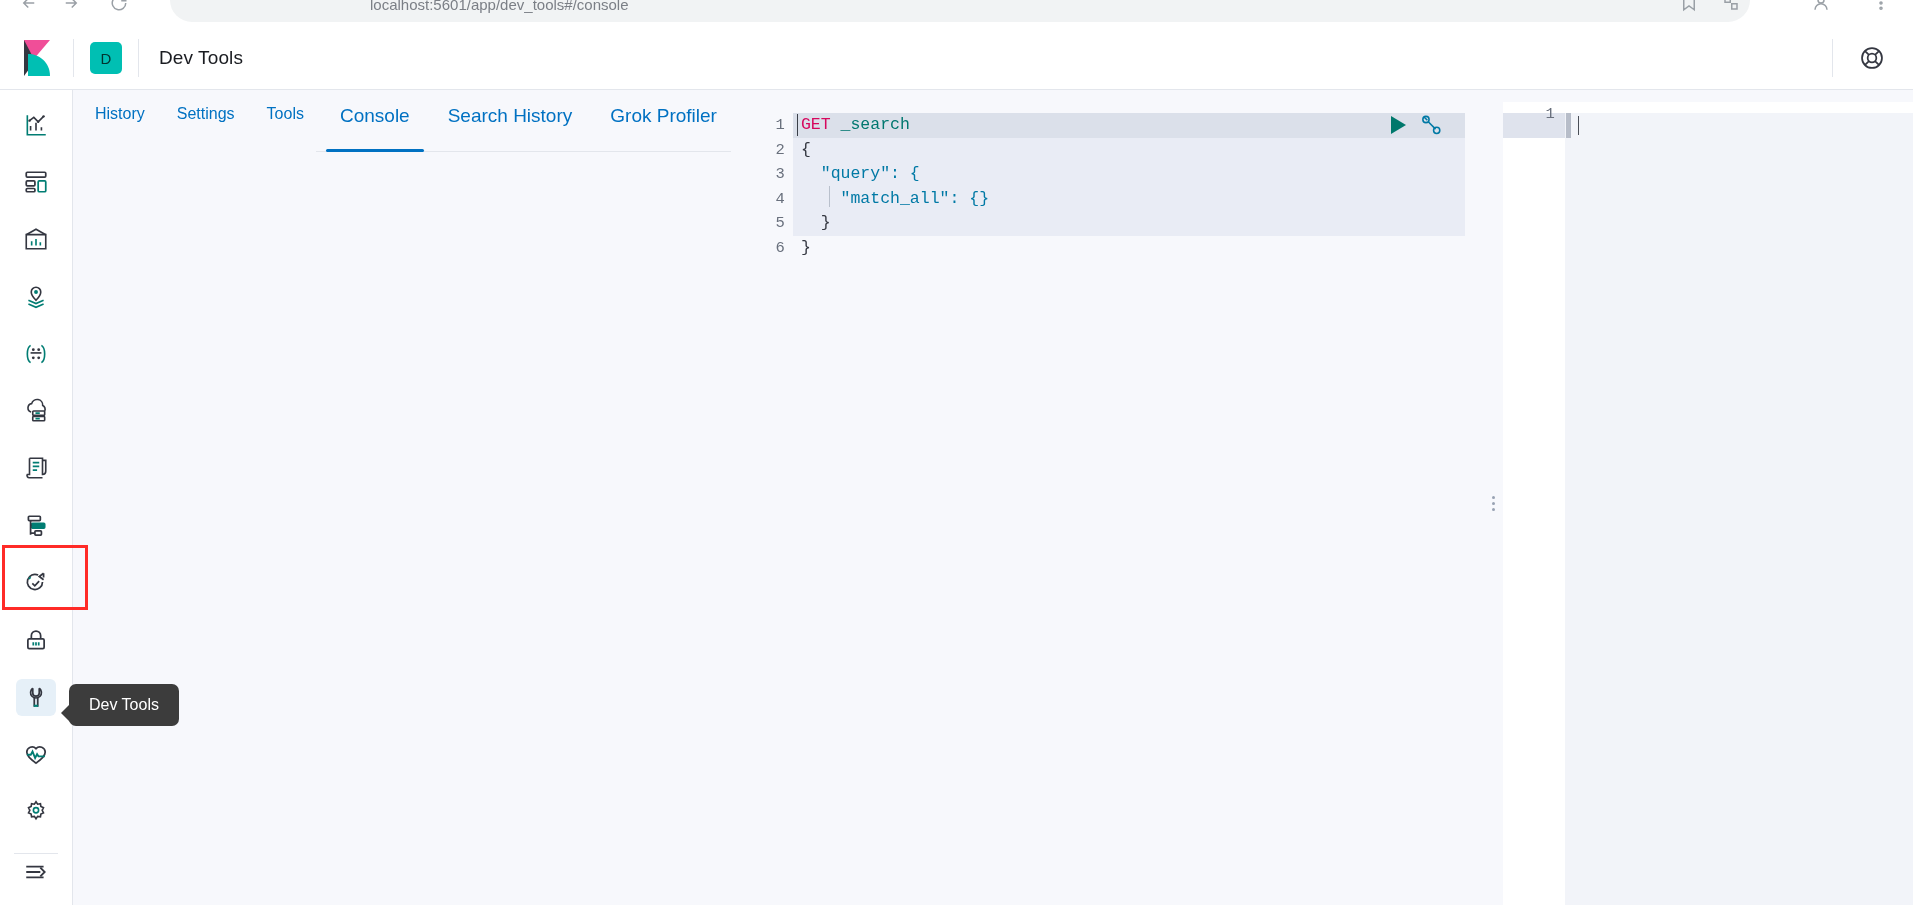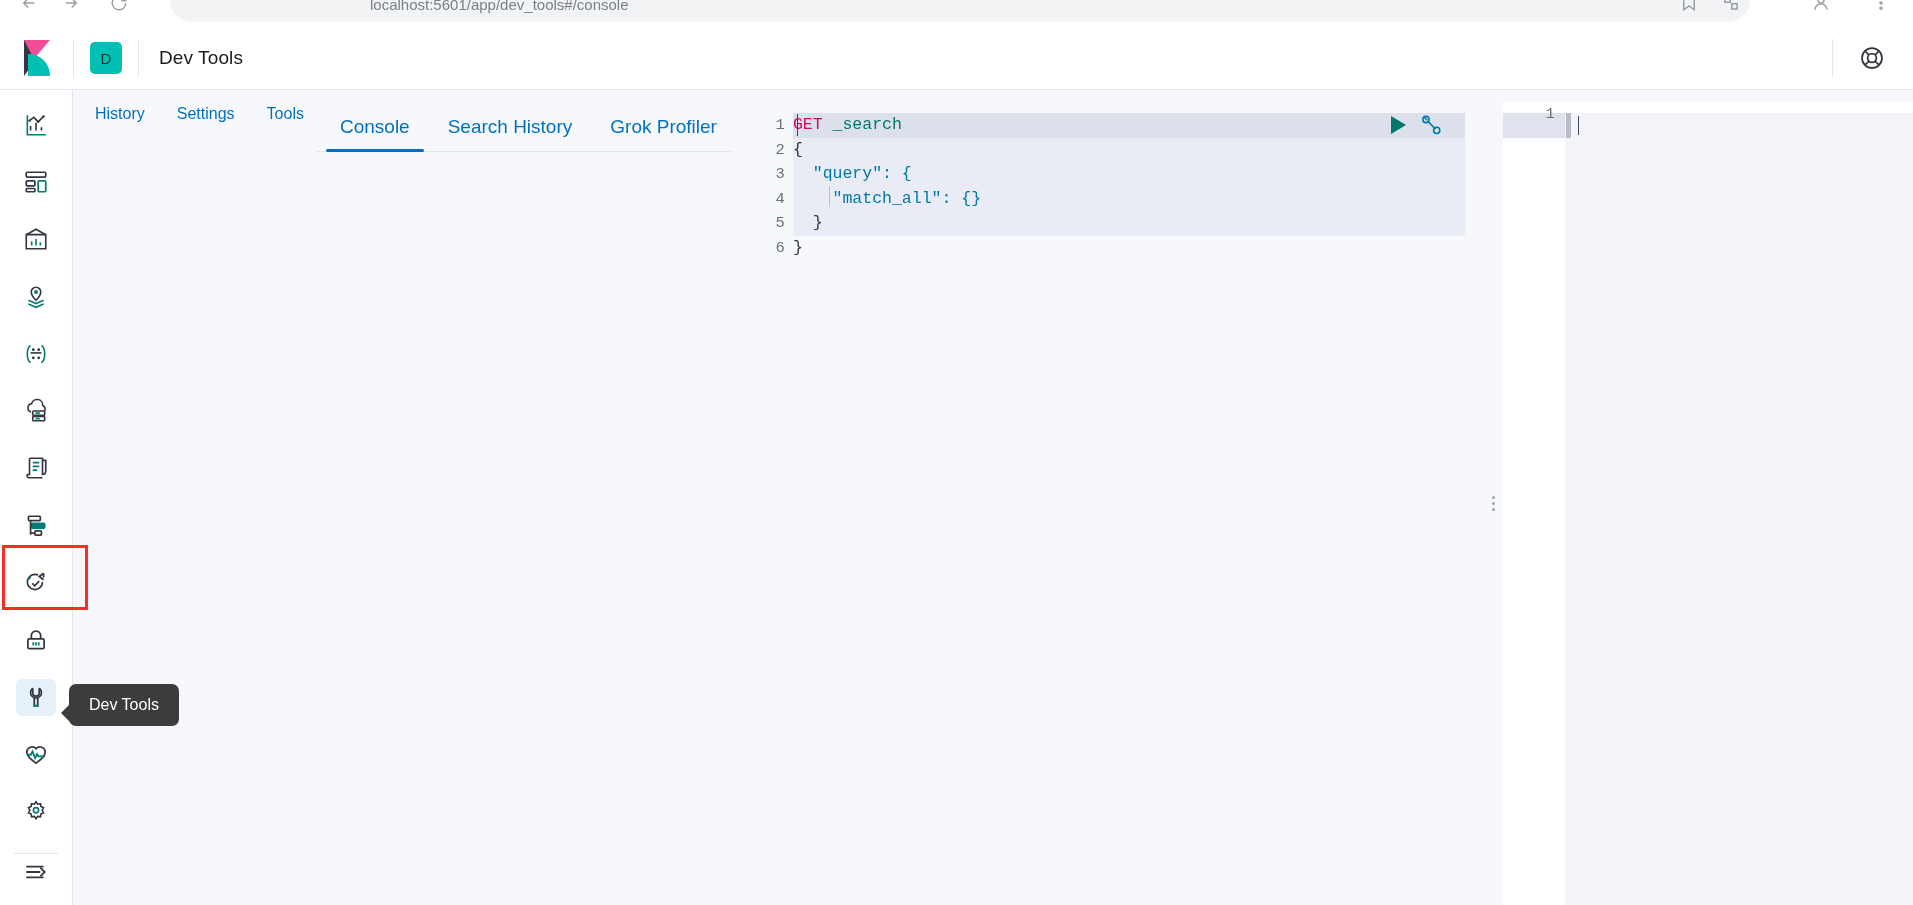--- a/index.html
+++ b/index.html
@@ -113,21 +113,21 @@
   .topnav-link {
     font-size:16px; color:#0071c2; padding:6px 12px; border-radius:4px;
     font-family:"Liberation Sans", sans-serif;
   }
 
   .tabbar {
     height:62px; padding-left:10px; display:flex; align-items:flex-end;
     border-bottom:1px solid #e3e6ec; gap:10px;
   }
   .tab {
-    font-size:19px; color:#0071c2; padding:0 14px 13px 14px;
+    font-size:19px; color:#0071c2; padding:0 14px 24px 14px;
     position:relative; font-family:"Liberation Sans", sans-serif;
   }
   .tab.active { color:#0071c2; font-weight:400; }
   .tab.active:after {
     content:""; position:absolute; left:0; right:0; bottom:-1px; height:3px;
     background:#0071c2; border-radius:2px;
   }
 
   
   .console {
@@ -160,21 +160,21 @@
   .code-area { flex:1; position:relative; padding-top:11px; }
   .code-bg-req {
     position:absolute; left:0; top:11px; width:672px; height:123px;
     background:#e9ecf5;
   }
   .code-bg-activeline {
     position:absolute; left:0; top:11px; width:672px; height:24.5px;
     background:#dbe0ea;
   }
   .code-lines { position:relative; }
-  .cl { height:24.5px; white-space:pre; padding-left:0; }
+  .cl { height:24.5px; white-space:pre; padding-left:8px; }
 
   .tok-method { color:#d6085e; }
   .tok-url    { color:#00776f; }
   .tok-key    { color:#0079a5; }
   .tok-brace  { color:#343741; }
 
   .indent-guide {
     position:absolute; left:36px; top:84px; width:1px; height:21px; background:#b9c0cc;
   }
   .caret {

